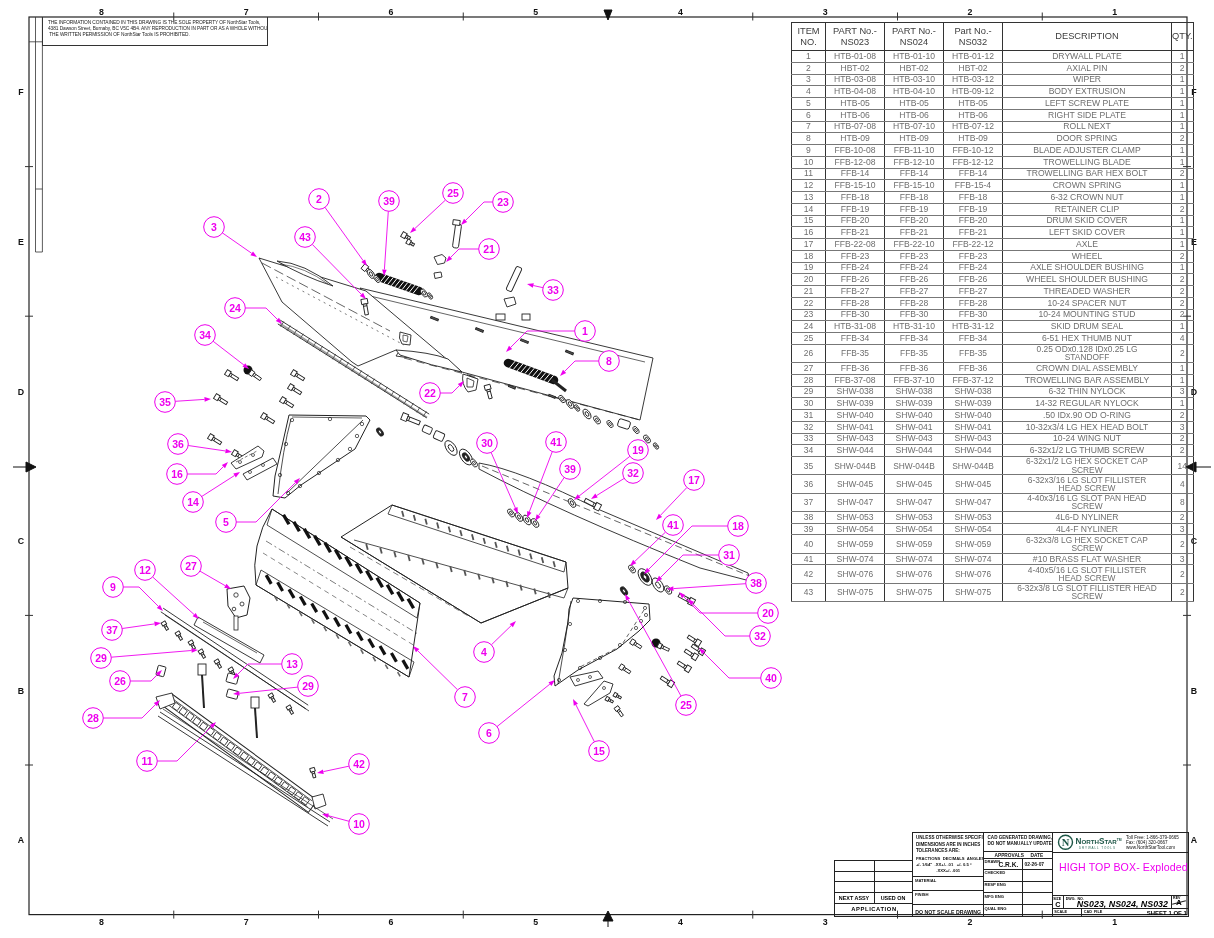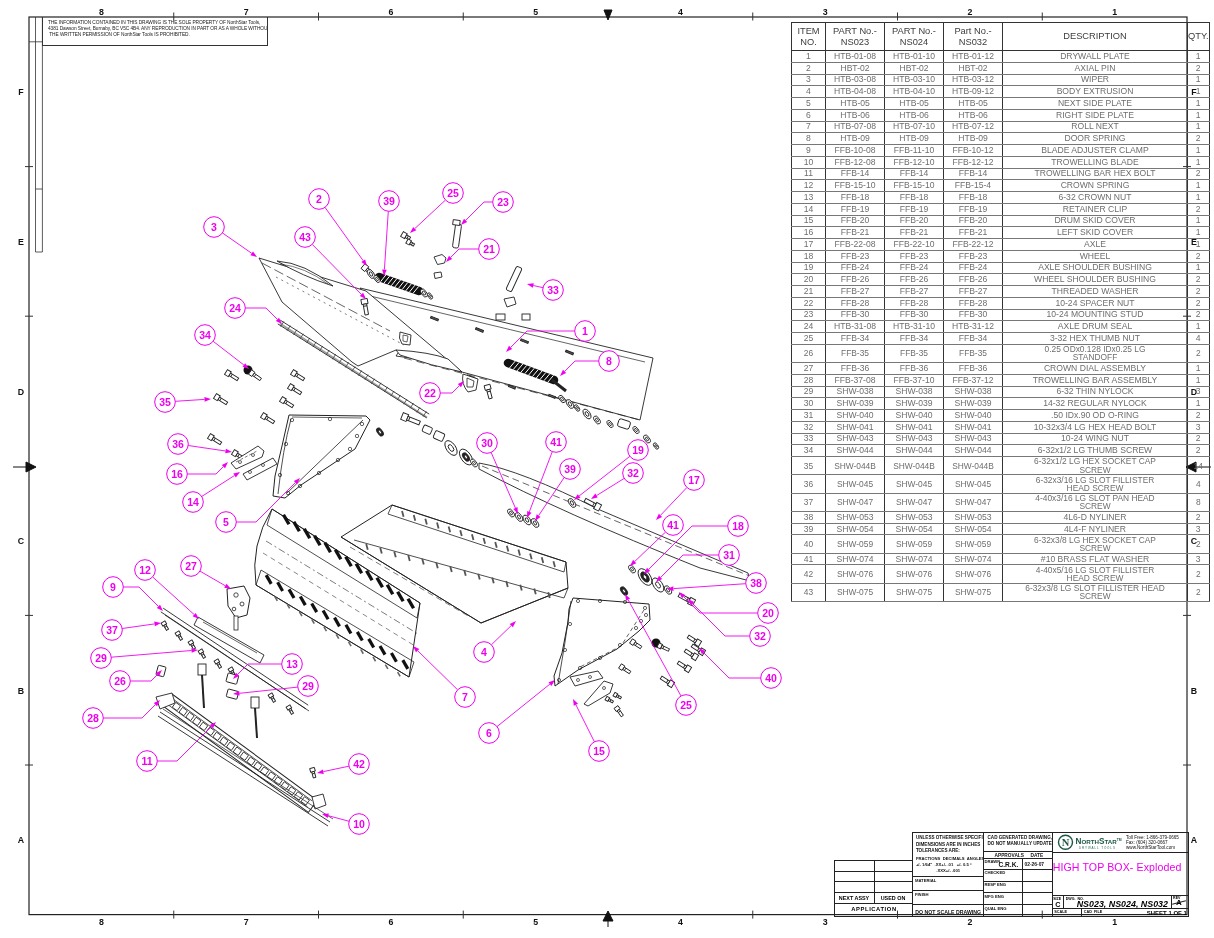--- a/index.html
+++ b/index.html
@@ -1,20 +1,20 @@
 <!DOCTYPE html>
 <html><head><meta charset="utf-8"><title>NS023</title><style>
 html,body{margin:0;padding:0;width:1214px;height:938px;background:#fff;font-family:"Liberation Sans",sans-serif;overflow:hidden}
 .abs{position:absolute}
 .pt{position:absolute;left:791px;top:22px;border-collapse:collapse;table-layout:fixed;font-weight:normal}
 .pt td{border-left:1.1px solid #333;border-right:1.1px solid #333;border-top:1px solid #777;border-bottom:1px solid #777;
  color:#6e6e6e;font-size:8.6px;text-align:center;vertical-align:middle;padding:0;height:10.75px;line-height:9px;overflow:hidden;white-space:nowrap}
 .pt tr.hd td{color:#3c3c3c;font-size:9.3px;line-height:10.5px;height:27px;border-top:1.2px solid #333;border-bottom:1.1px solid #333;white-space:normal}
 .pt tr.d2 td{height:17.3px;white-space:normal;line-height:8.2px;font-size:8.4px}
-.pt td:nth-child(5){padding:0 12px}
+.pt td:nth-child(5){padding:0 4px}
 .nb{position:absolute;left:42px;top:17px;width:219px;height:24.8px;border:1px solid #333;border-top:none;
  font-size:4.8px;line-height:5.9px;color:#222;padding:3.2px 0 0 5px;white-space:nowrap;overflow:hidden;letter-spacing:-0.07px}
 </style></head><body>
 <svg class="abs" style="left:0;top:0" width="1214" height="938" viewBox="0 0 1214 938">
 
 <rect x="29" y="17" width="1158" height="897.6" fill="none" stroke="#222" stroke-width="1.2"></rect>
 
 <g stroke="#333" stroke-width="0.8" fill="none">
       <line x1="35.5" y1="17" x2="35.5" y2="252"></line>
       <line x1="42.4" y1="17" x2="42.4" y2="252"></line>
@@ -1090,21 +1090,21 @@
         <td>HTB-04-10</td>
         <td>HTB-09-12</td>
         <td>BODY EXTRUSION</td>
         <td>1</td>
       </tr>
 <tr>
         <td>5</td>
         <td>HTB-05</td>
         <td>HTB-05</td>
         <td>HTB-05</td>
-        <td>NEXT SIDE PLATE</td>
+        <td>LEFT SCREW PLATE</td>
         <td>1</td>
       </tr>
 <tr>
         <td>6</td>
         <td>HTB-06</td>
         <td>HTB-06</td>
         <td>HTB-06</td>
         <td>RIGHT SIDE PLATE</td>
         <td>1</td>
       </tr>
@@ -1242,29 +1242,29 @@
         <td>FFB-30</td>
         <td>FFB-30</td>
         <td>10-24 MOUNTING STUD</td>
         <td>2</td>
       </tr>
 <tr>
         <td>24</td>
         <td>HTB-31-08</td>
         <td>HTB-31-10</td>
         <td>HTB-31-12</td>
-        <td>AXLE DRUM SEAL</td>
+        <td>SKID DRUM SEAL</td>
         <td>1</td>
       </tr>
 <tr>
         <td>25</td>
         <td>FFB-34</td>
         <td>FFB-34</td>
         <td>FFB-34</td>
-        <td>3-32 HEX THUMB NUT</td>
+        <td>6-51 HEX THUMB NUT</td>
         <td>4</td>
       </tr>
 <tr class="d2">
         <td>26</td>
         <td>FFB-35</td>
         <td>FFB-35</td>
         <td>FFB-35</td>
         <td>0.25 ODx0.128 IDx0.25 LG<br>STANDOFF</td>
         <td>2</td>
       </tr>
@@ -1461,21 +1461,21 @@
 <circle cx="12.5" cy="9.3" r="7" fill="none" stroke="#1d5646" stroke-width="1.4"></circle>
 <text x="12.5" y="13" text-anchor="middle" font-size="10.5" font-weight="bold" fill="#1d5646" font-family="Liberation Serif">N</text>
 <text x="22.5" y="11" font-size="8.2" font-weight="bold" fill="#1d5646">N<tspan font-size="6.2">ORTH</tspan>S<tspan font-size="6.2">TAR</tspan><tspan font-size="3.4" dy="-3">TM</tspan></text>
 <text x="26" y="16" font-size="3px" fill="#2a6b57" letter-spacing="0.9">DRYWALL TOOLS</text>
 <text x="73" y="6.3" font-size="4.6" fill="#111">Toll Free: 1-866-379-0665</text>
 <text x="73" y="11.3" font-size="4.6" fill="#111">Fax: (604) 320-0667</text>
 <text x="73" y="16.3" font-size="4.6" fill="#111">www.NorthStarTool.com</text>
 </svg>
 </div>
 
-<div class="abs" style="left:0;top:28.5px;width:135.1px;text-align:left;font-size:10.6px;color:#EE00EE;white-space:nowrap;letter-spacing:.1px">HIGH TOP BOX- Exploded</div>
+<div class="abs" style="left:0;top:28.5px;width:135.1px;text-align:right;font-size:10.6px;color:#EE00EE;white-space:nowrap;letter-spacing:.1px">HIGH TOP BOX- Exploded</div>
 
 <div class="abs" style="left:0;top:62.3px;width:135.1px;height:13px;border-top:1px solid #222">
 <div class="abs" style="left:0;top:0;width:10.3px;height:13px;border-right:1px solid #222">
         <span style="position:absolute;left:0.5px;top:0.5px;font-size:3.6px;font-weight:bold">SIZE</span>
         <span style="position:absolute;left:2.5px;top:3.5px;font-size:7.2px;font-weight:bold">C</span>
       </div>
 <span style="position:absolute;left:13px;top:1px;font-size:3.6px;font-weight:bold">DWG.&nbsp; NO.</span>
 <div class="abs" style="left:117.9px;top:0;width:17.2px;height:13px;border-left:1px solid #222">
         <span style="position:absolute;left:1.5px;top:0;font-size:3.6px;font-weight:bold">REV</span>
         <span style="position:absolute;left:4.5px;top:2px;font-size:8px;font-weight:bold">A</span>

